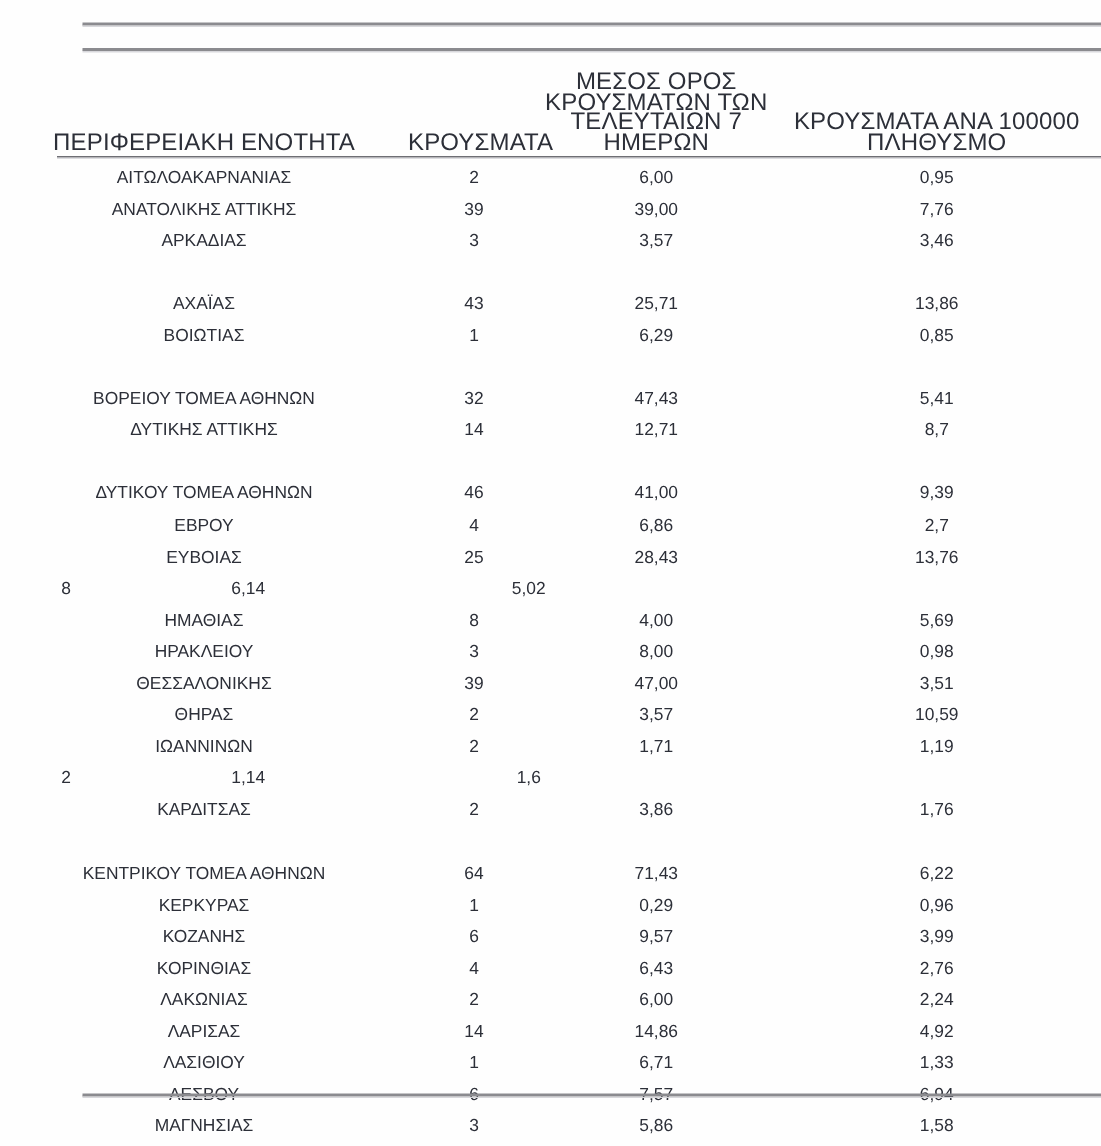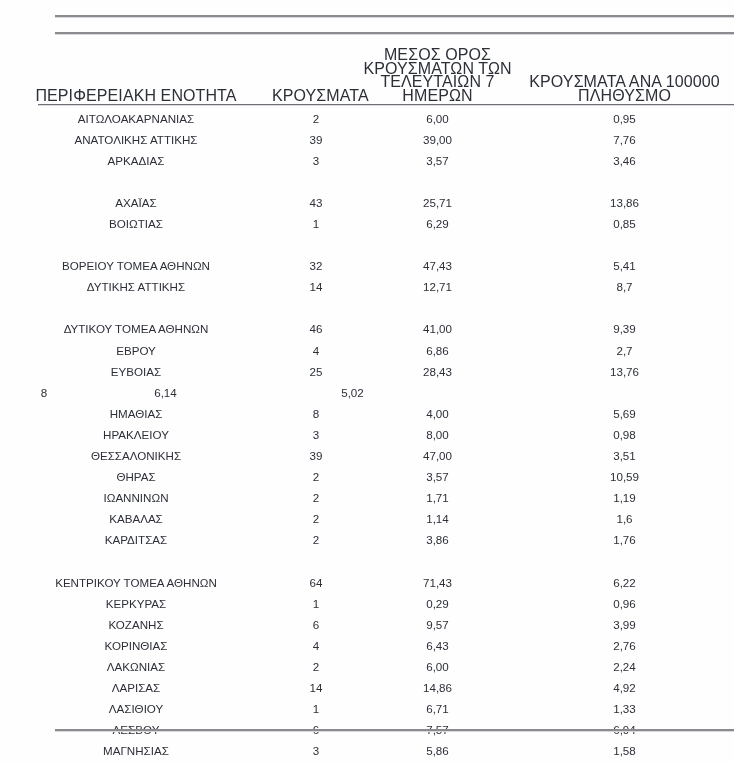--- a/index.html
+++ b/index.html
@@ -209,21 +209,20 @@
         <div class="cell col-avg">3,57</div>
         <div class="cell col-per100k">10,59</div>
       </div>
       <div class="row">
         <div class="cell col-region">ΙΩΑΝΝΙΝΩΝ</div>
         <div class="cell col-cases">2</div>
         <div class="cell col-avg">1,71</div>
         <div class="cell col-per100k">1,19</div>
       </div>
       <div class="row">
-        <div class="cell col-region">ΚΑΒΑΛΑΣ</div>
         <div class="cell col-cases">2</div>
         <div class="cell col-avg">1,14</div>
         <div class="cell col-per100k">1,6</div>
       </div>
       <div class="row">
         <div class="cell col-region">ΚΑΡΔΙΤΣΑΣ</div>
         <div class="cell col-cases">2</div>
         <div class="cell col-avg">3,86</div>
         <div class="cell col-per100k">1,76</div>
       </div>

